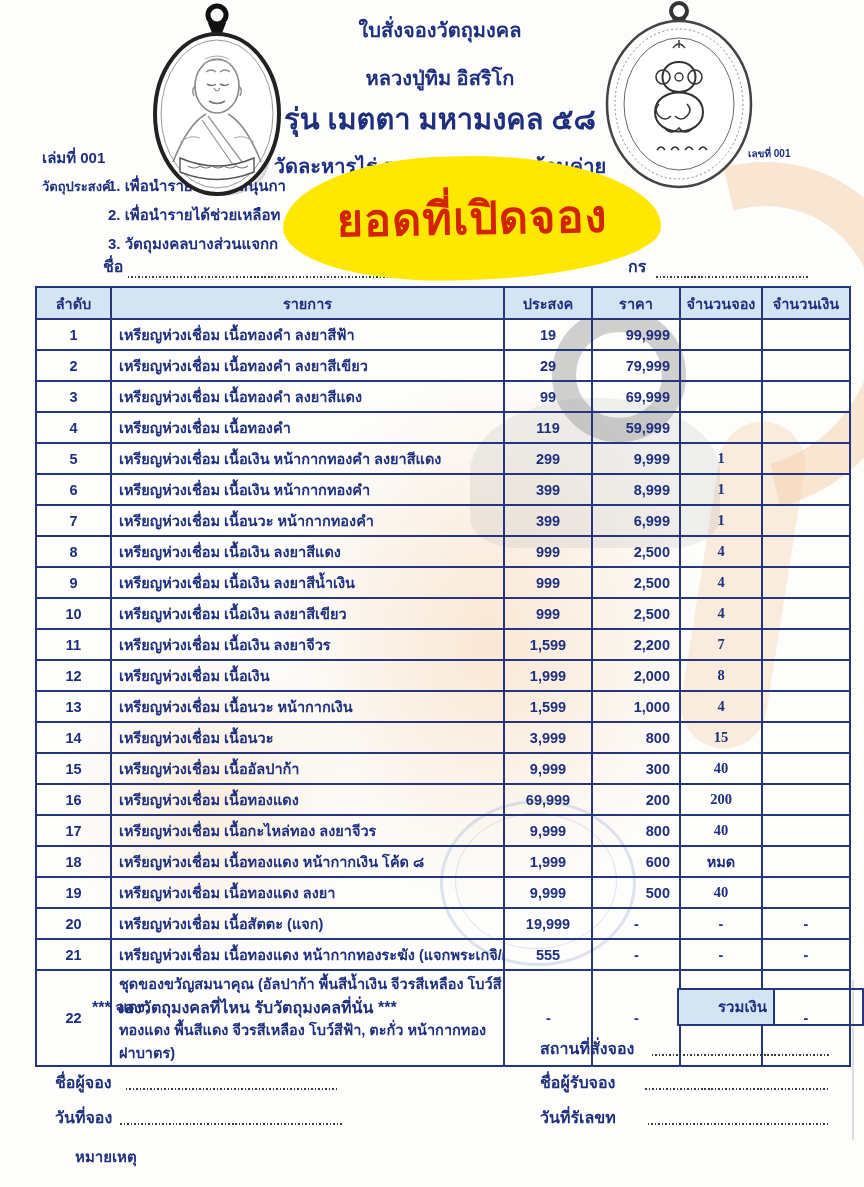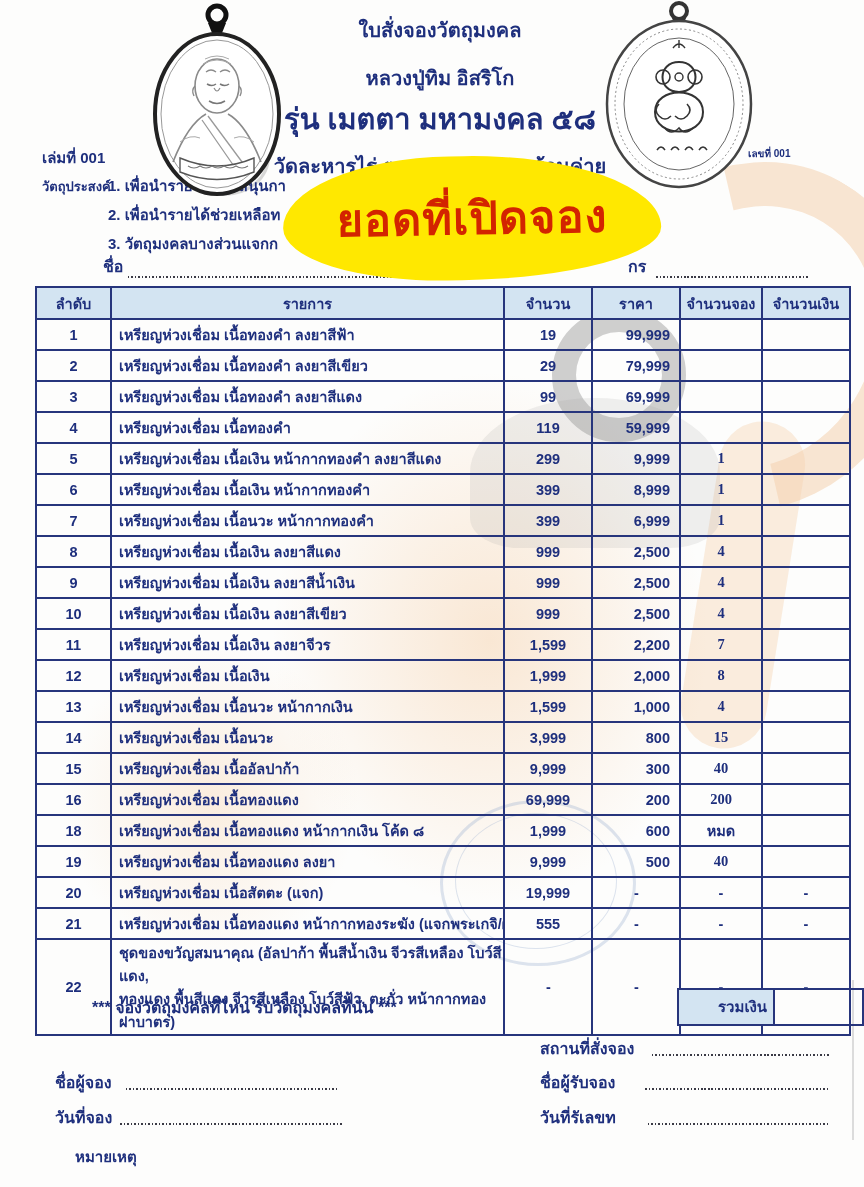--- a/index.html
+++ b/index.html
@@ -161,21 +161,21 @@
         <col style="width:393px">
         <col style="width:88px">
               <col style="width:88px">
         <col style="width:82px">
         <col style="width:88px">
       </colgroup>
     <thead>
       <tr>
         <th>ลำดับ</th>
         <th>รายการ</th>
-        <th>จำนวน</th>
+        <th>ประสงค</th>
         <th>ราคา</th>
         <th>จำนวนจอง</th>
         <th>จำนวนเงิน</th>
       </tr>
     </thead>
     <tbody>
         <tr>
           <td class="c-no">1</td>
           <td class="c-item">เหรียญห่วงเชื่อม  เนื้อทองคำ ลงยาสีฟ้า</td>
           <td class="c-qty">19</td>
@@ -294,20 +294,28 @@
           <td class="c-price">300</td>
           <td class="c-res res-num">40</td>
           <td class="c-amt"></td>
         </tr>
         <tr>
           <td class="c-no">16</td>
           <td class="c-item">เหรียญห่วงเชื่อม  เนื้อทองแดง</td>
           <td class="c-qty">69,999</td>
           <td class="c-price">200</td>
           <td class="c-res res-num">200</td>
+          <td class="c-amt"></td>
+        </tr>
+        <tr>
+          <td class="c-no">17</td>
+          <td class="c-item">เหรียญห่วงเชื่อม  เนื้อกะไหล่ทอง ลงยาจีวร</td>
+          <td class="c-qty">9,999</td>
+          <td class="c-price">800</td>
+          <td class="c-res res-num">40</td>
           <td class="c-amt"></td>
         </tr>
         <tr>
           <td class="c-no">18</td>
           <td class="c-item">เหรียญห่วงเชื่อม  เนื้อทองแดง หน้ากากเงิน โค้ด ๘</td>
           <td class="c-qty">1,999</td>
           <td class="c-price">600</td>
           <td class="c-res res-sold">หมด</td>
           <td class="c-amt"></td>
         </tr>

